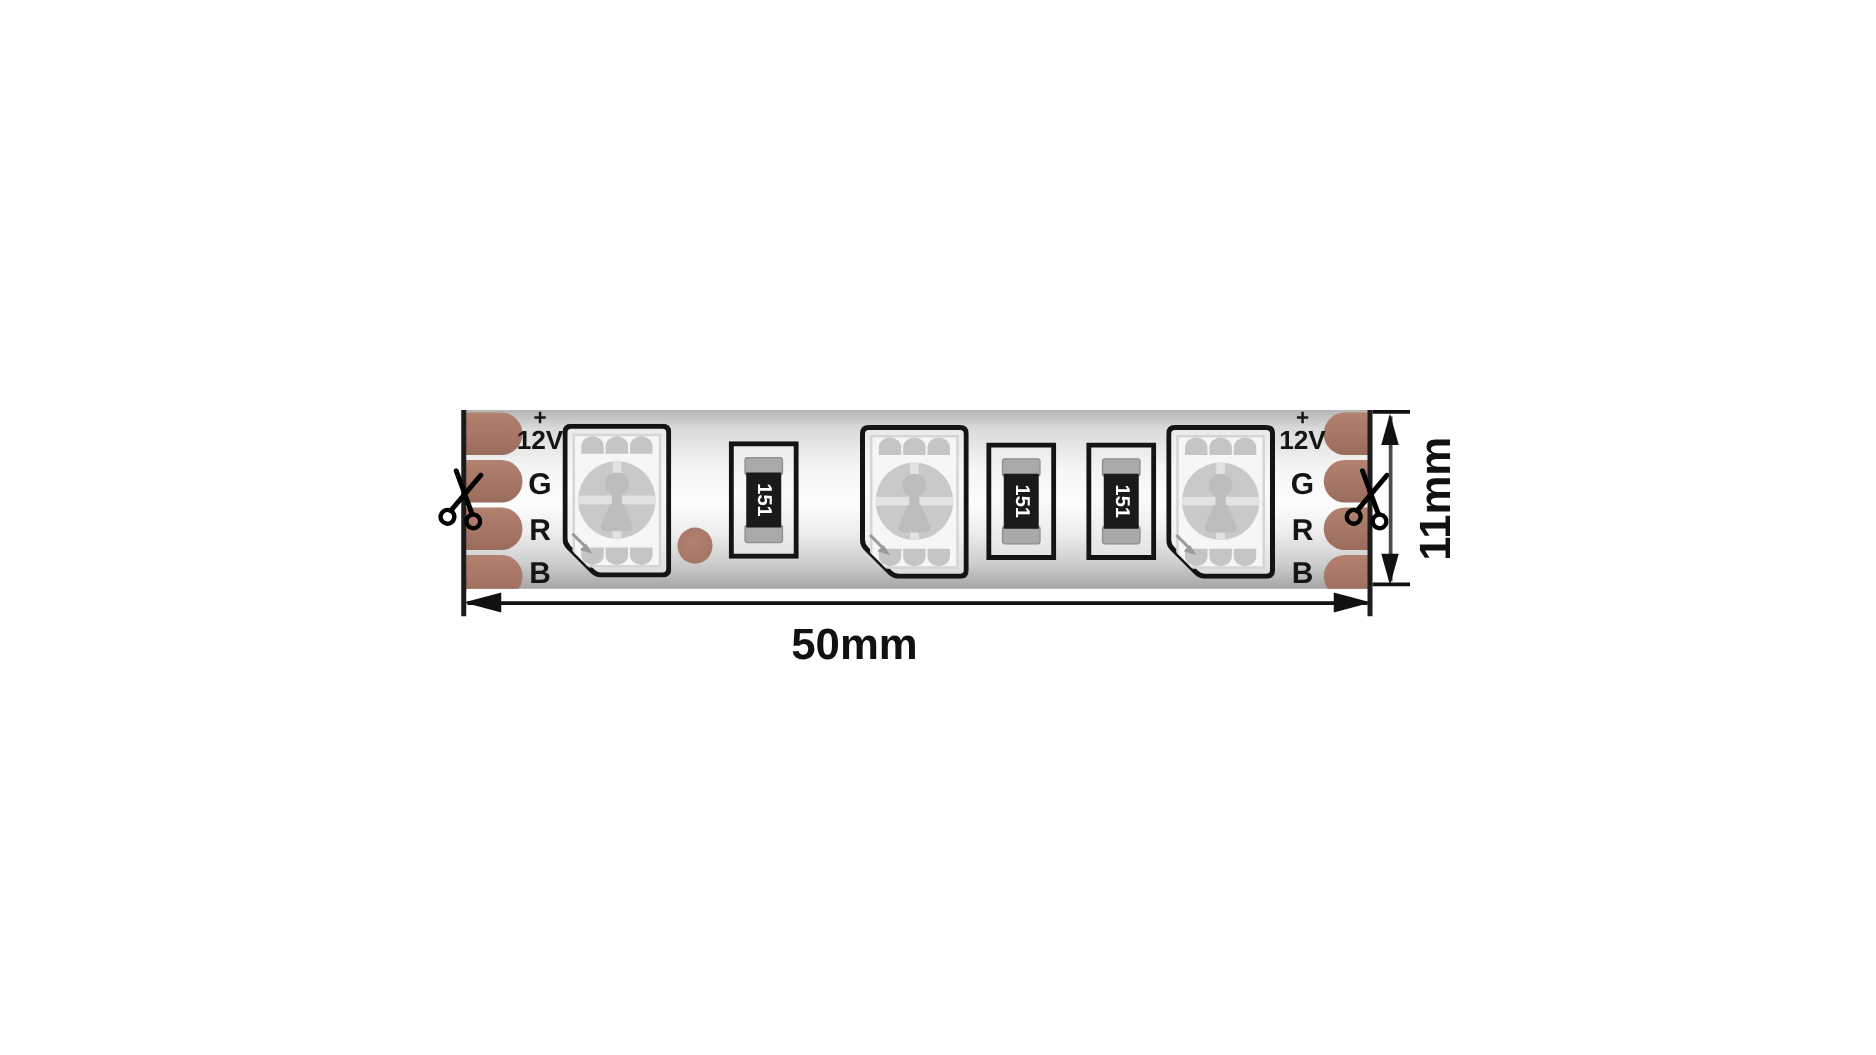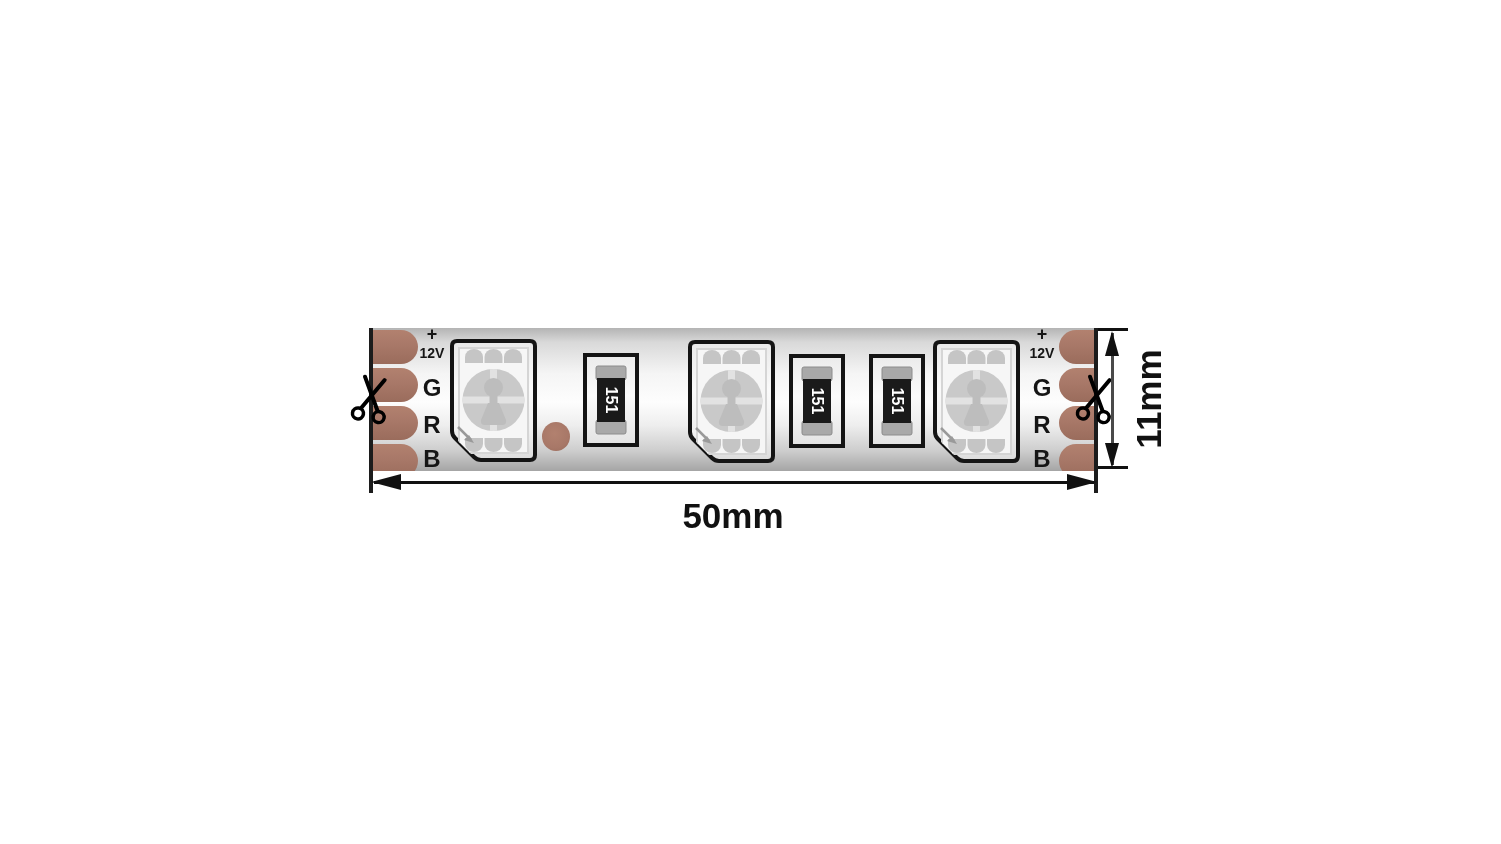--- a/index.html
+++ b/index.html
@@ -20,41 +20,41 @@
     background:linear-gradient(180deg,#b2816f 0%,#a87868 45%,#9a6c5c 100%);
   }
   .pad.pl { left:0; width:47px; border-radius:0 17px 17px 0; }
   .pad.pr { left:688px; width:38px; border-radius:17px 0 0 17px; }
   .p1 { top:2px; } .p2 { top:40px; } .p3 { top:78px; } .p4 { top:116px; height:34px; }
   
   .lblcol { position:absolute; width:46px; }
   .lblcol.left { left:38px; } .lblcol.right { left:648px; }
   .lbl { position:absolute; width:46px; text-align:center; color:#151515; font-weight:bold; }
   .lbl.plus { top:-3px; font-size:18px; line-height:18px; }
-  .lbl.v12  { top:16px; font-size:14px; line-height:18px; letter-spacing:0px; }
+  .lbl.v12  { top:16px; font-size:21px; line-height:18px; letter-spacing:0px; }
   .lbl.big  { font-size:24px; line-height:26px; }
   .lbl.g { top:47px; } .lbl.r { top:84px; } .lbl.b { top:118px; }
   
   .cmp { position:absolute; }
   .dot {
     position:absolute; left:171px; top:94px; width:28px; height:29px; border-radius:50%;
     background:radial-gradient(circle at 45% 40%, #b2816f 0%, #a87868 60%, #996b5b 100%);
   }
   
   .cutline { position:absolute; top:328px; width:4px; height:165px; background:#1c1c1c; }
   .cutline.cl { left:369px; } .cutline.cr { left:1094px; }
   .scissors { position:absolute; transform:rotate(10deg); }
   .scissors.sl { left:352px; top:376px; } .scissors.sr { left:1077px; top:376px; }
   
   .dimh-line { position:absolute; left:374px; top:481px; width:720px; height:3px; background:#111111; }
   .arrow-left { position:absolute; left:371px; top:474px; width:0; height:0;
     border-top:8px solid transparent; border-bottom:8px solid transparent; border-right:30px solid #111111; }
   .arrow-right { position:absolute; left:1067px; top:474px; width:0; height:0;
     border-top:8px solid transparent; border-bottom:8px solid transparent; border-left:30px solid #111111; }
-  .dim-width-label { position:absolute; left:633px; top:496px; width:200px; text-align:center;
+  .dim-width-label { position:absolute; left:633px; top:496px; width:200px; 
     font-size:35px; font-weight:bold; color:#111111; }
   .ext { position:absolute; width:30px; height:3px; background:#111111; left:1098px; }
   .ext.t { top:328px; } .ext.b { top:466px; }
   .dimv-line { position:absolute; left:1111px; top:333px; width:3px; height:132px; background:#4a4a4a; }
   .arrow-up { position:absolute; left:1105px; top:331px; width:0; height:0;
     border-left:7px solid transparent; border-right:7px solid transparent; border-bottom:25px solid #111111; }
   .arrow-down { position:absolute; left:1105px; top:443px; width:0; height:0;
     border-left:7px solid transparent; border-right:7px solid transparent; border-top:25px solid #111111; }
   .dim-height-label { position:absolute; left:1149px; top:399px; white-space:nowrap;
     transform:translate(-50%,-50%) rotate(-90deg); font-size:35px; font-weight:bold; color:#111111; }

